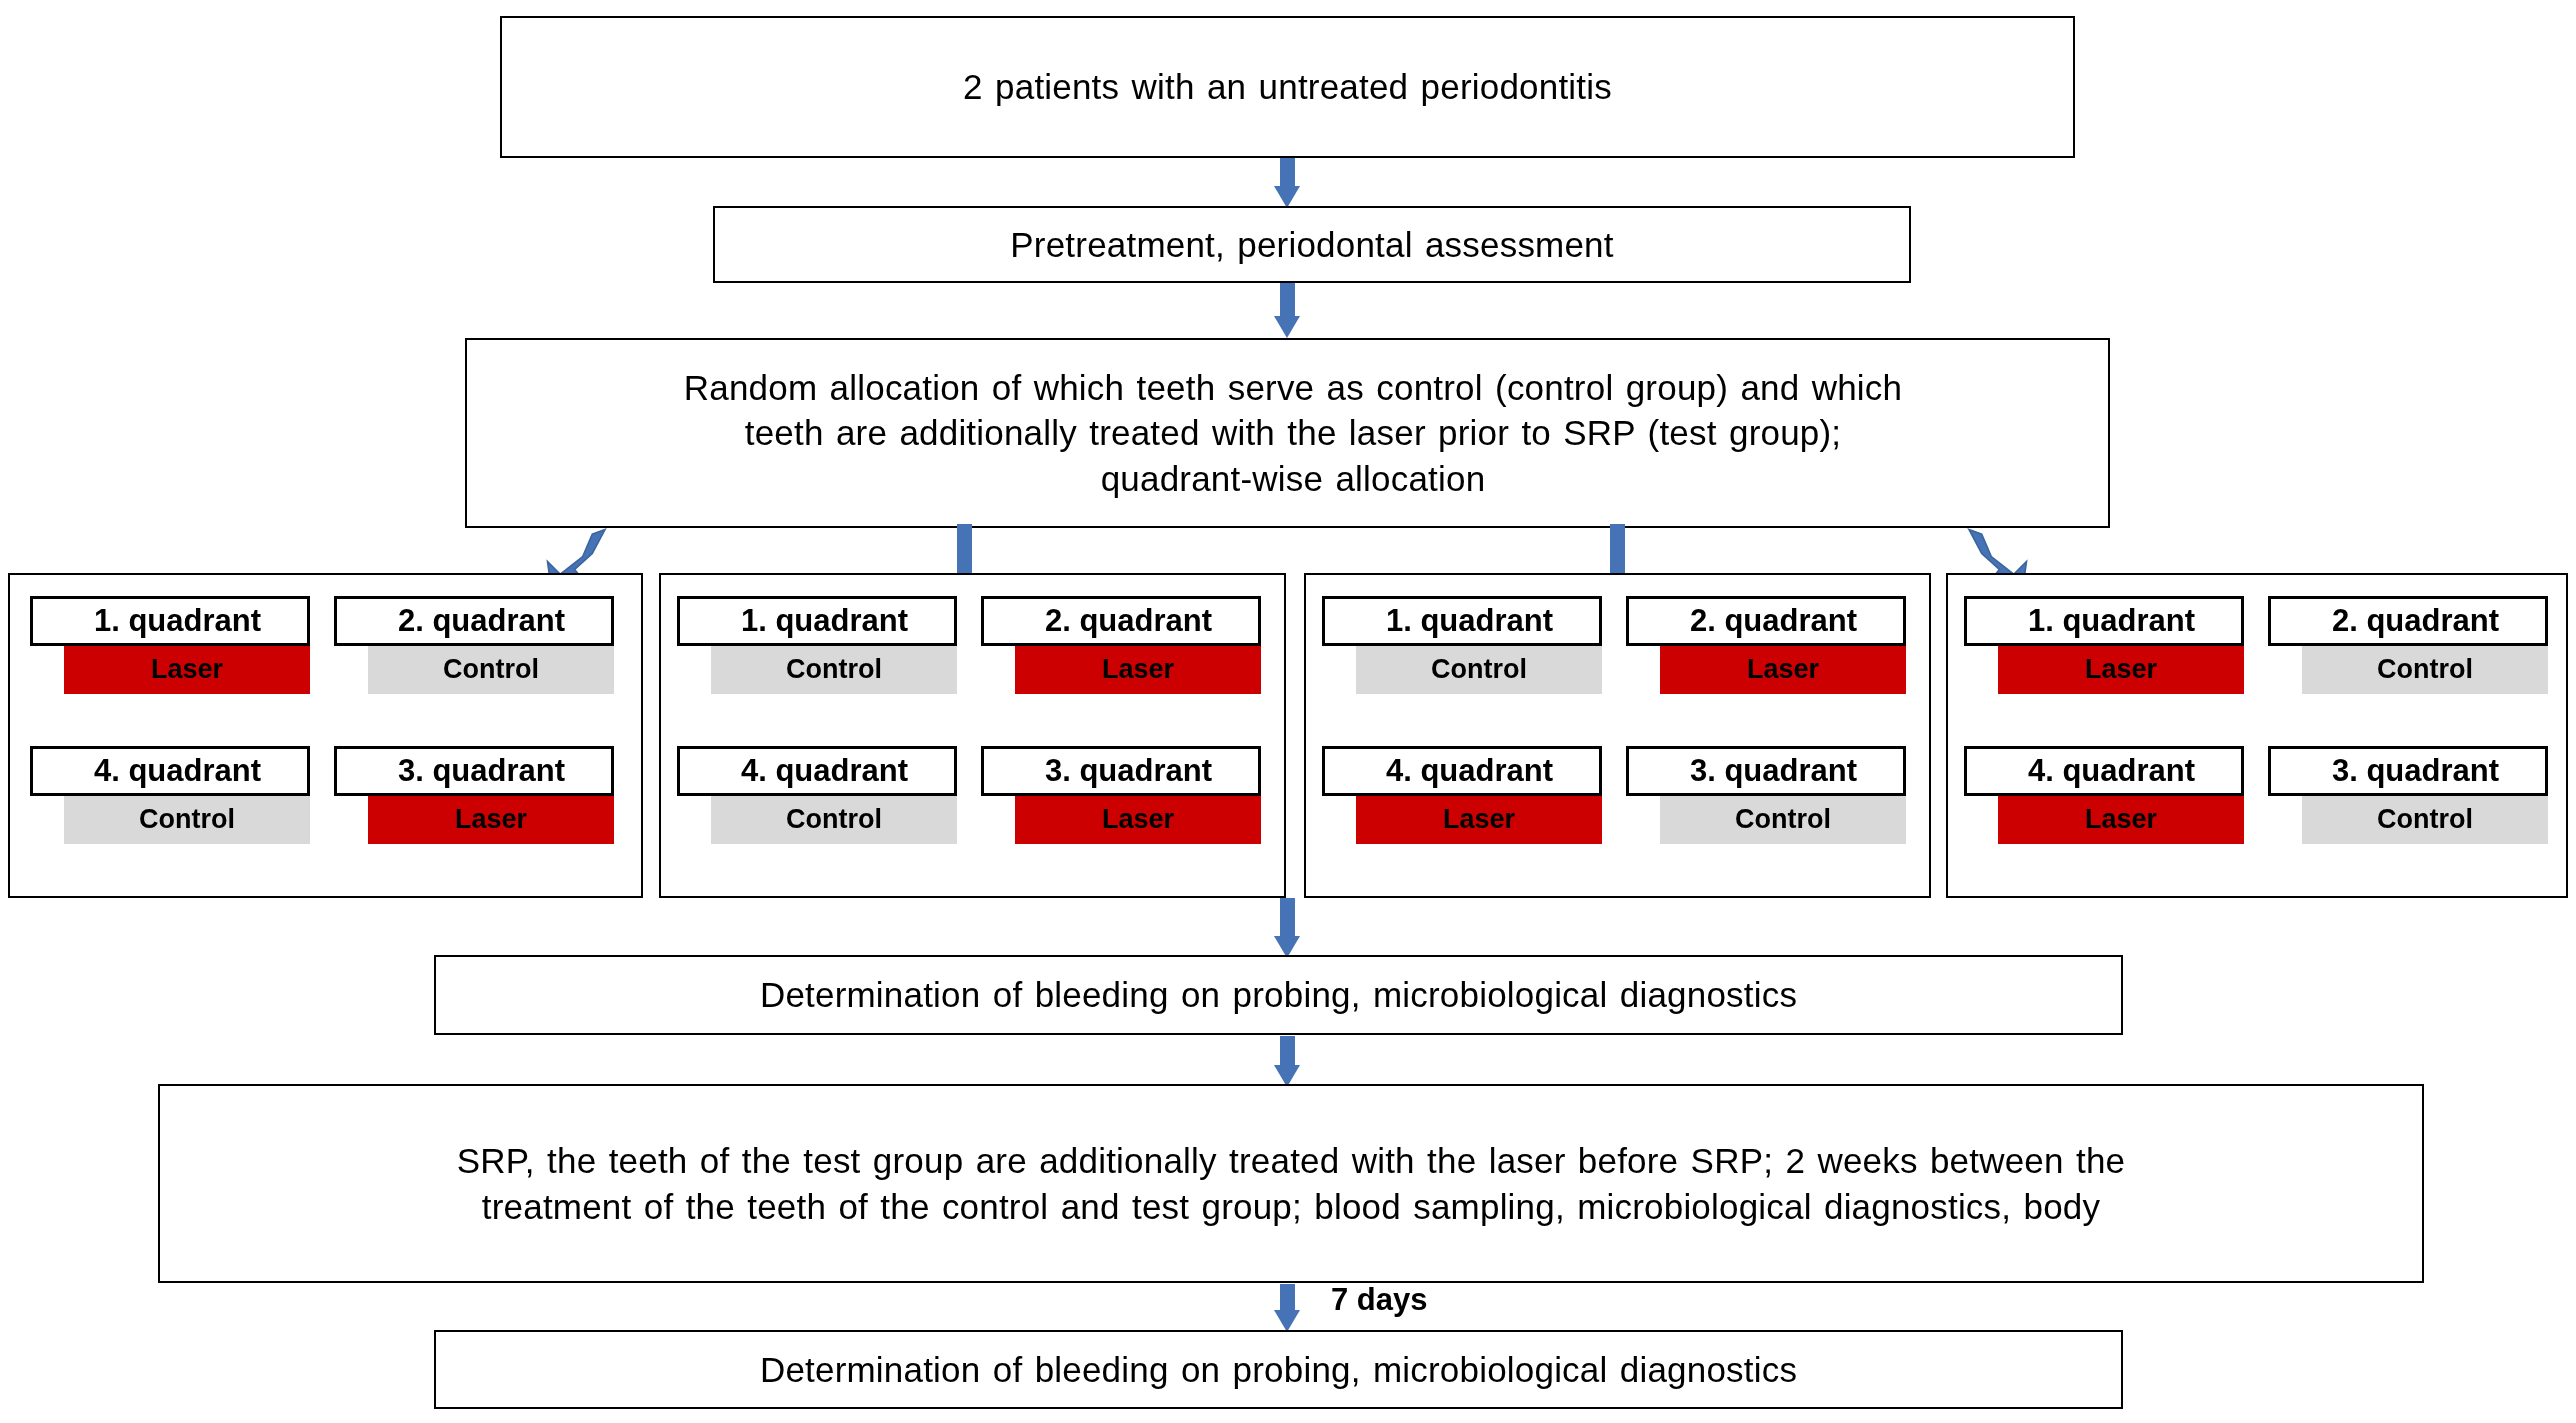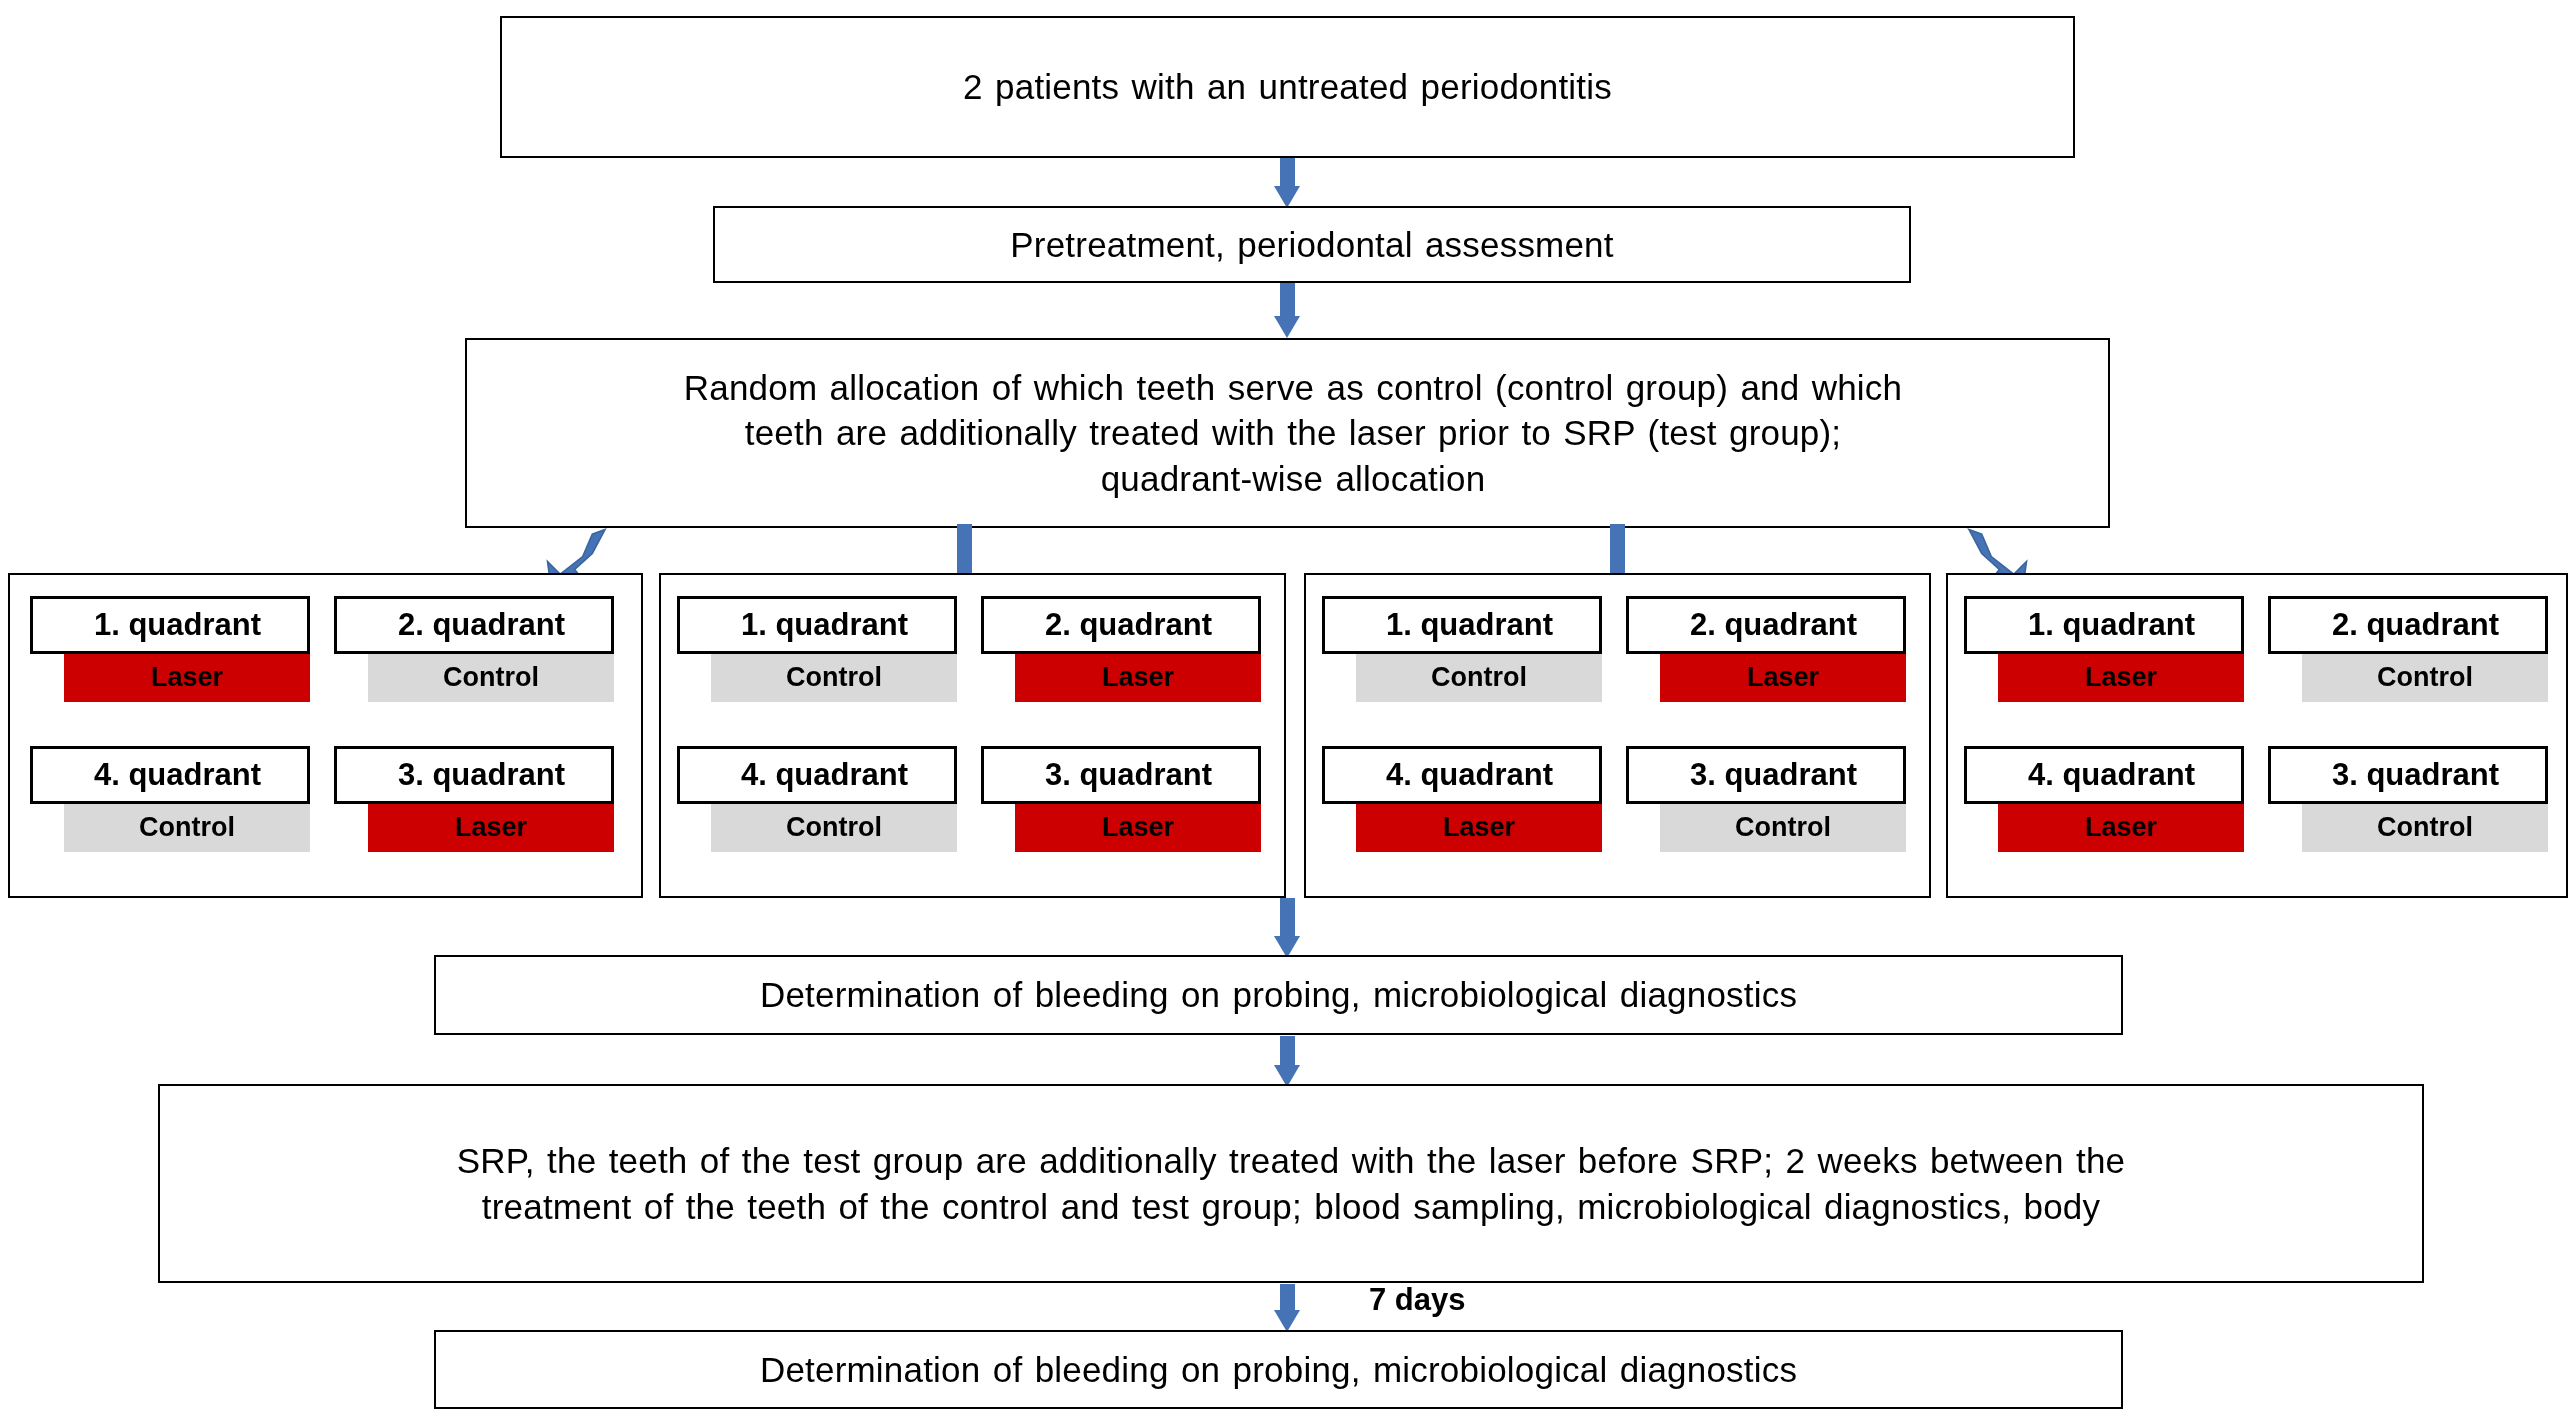--- a/index.html
+++ b/index.html
@@ -53,21 +53,21 @@
     position:absolute;
     box-sizing:border-box;
     border:2.4px solid #000000;
     background:#ffffff;
   }
   .qcell{position:absolute;}
   .qlabel{
     box-sizing:border-box;
     border:3.2px solid #000000;
     background:#ffffff;
-    height:58px;
+    height:50px;
     display:flex;align-items:center;justify-content:center;
     font-size:31px;font-weight:bold;
     position:relative;z-index:2;padding-left:15px;
   }
   .qchip{
     box-sizing:border-box;
     height:50px;
     display:flex;align-items:center;justify-content:center;
     font-size:27px;font-weight:bold;
     position:relative;z-index:1;
@@ -232,20 +232,20 @@
     <span class="txt">
       <span>SRP, the teeth of the test group are additionally treated with the laser before SRP; 2 weeks between the</span><br>
       <span>treatment of the teeth of the control and test group; blood sampling, microbiological diagnostics, body</span><br>
     </span>
   </div>
 
   <div class="arrow-v" style="left:1274px;top:1284px;height:48px;">
     <div class="shaft"></div>
     <div class="head"></div>
   </div>
-  <div class="sidelabel" style="left:1369px;top:1282px;">7 days</div>
+  <div class="sidelabel" style="left:1331px;top:1282px;">7 days</div>
 
   <div class="box" style="left:434px;top:1330px;width:1689px;height:79px;">
     <span class="txt">Determination of bleeding on probing, microbiological diagnostics</span>
   </div>
 
 </div>
 
 
 </body></html>

